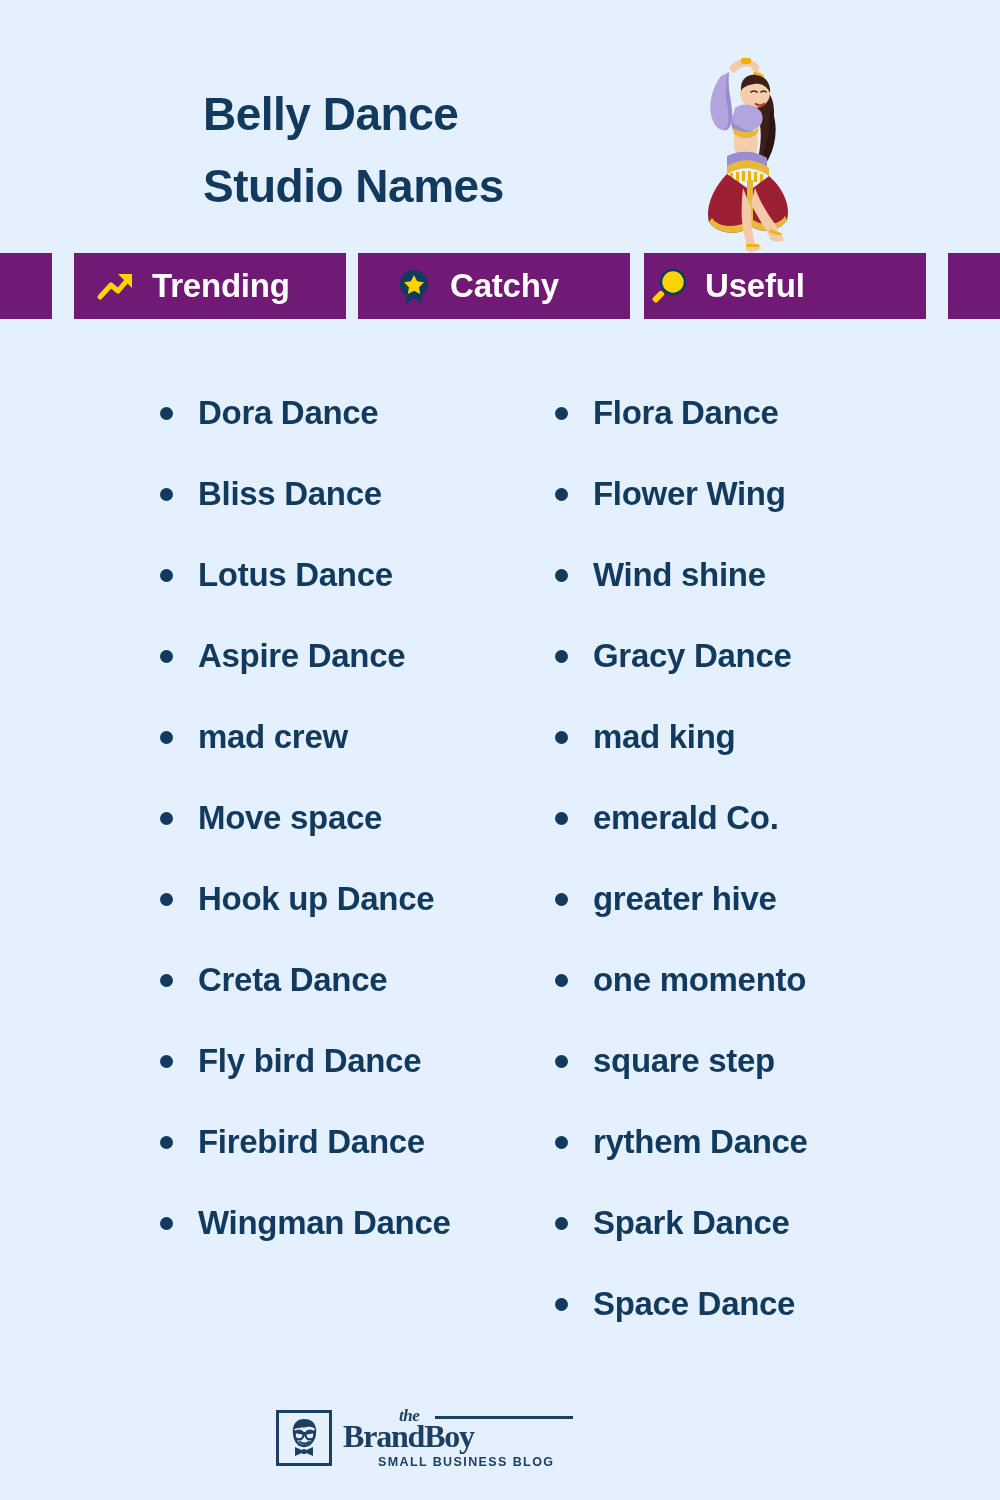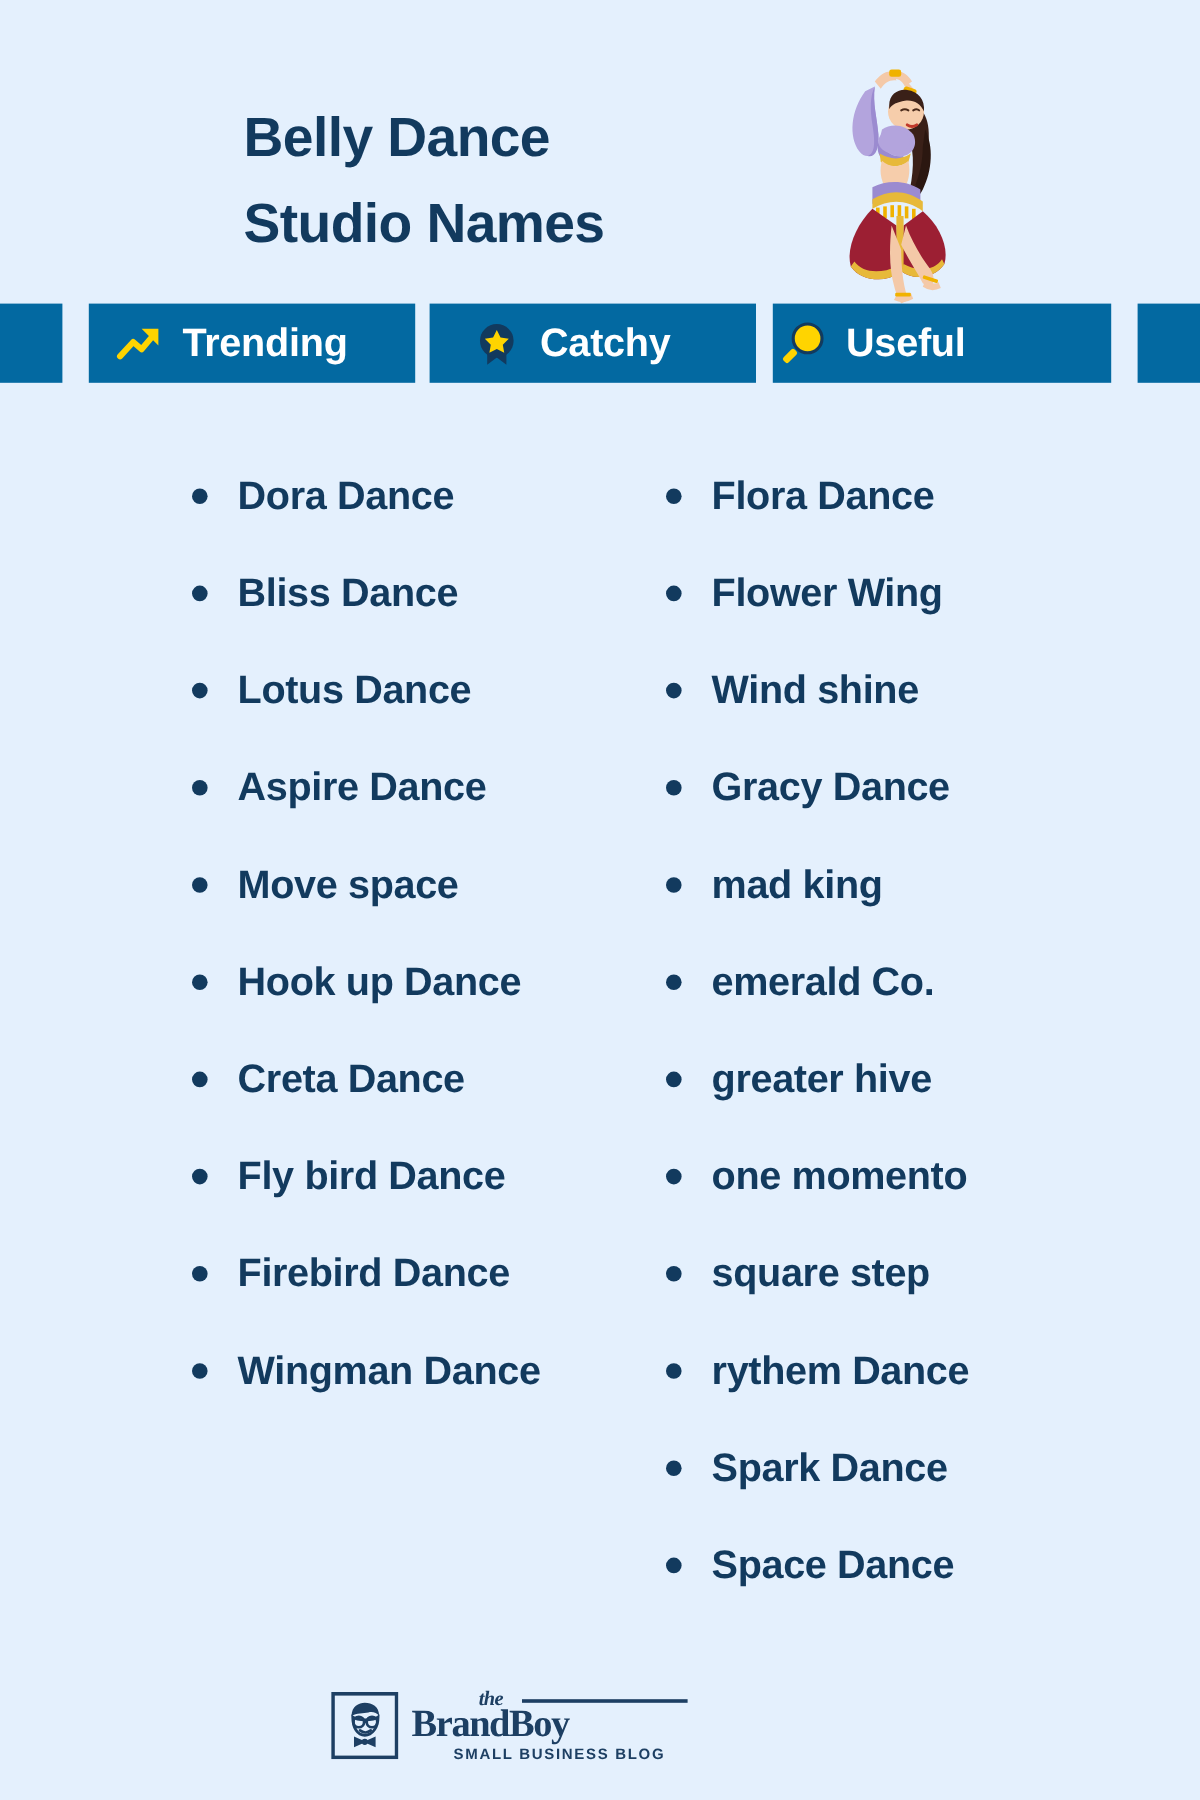--- a/index.html
+++ b/index.html
@@ -59,21 +59,21 @@
     position: absolute;
     left: 0;
     top: 253px;
     width: 1000px;
     height: 66px;
   }
   .badge-block {
     position: absolute;
     top: 0;
     height: 66px;
-    background: #0369a1;
+    background: #701a75;
     display: flex;
     align-items: center;
     box-sizing: border-box;
   }
   .badge-edge-left {
     left: 0;
     width: 52px;
   }
   .badge-edge-right {
     left: 948px;
@@ -311,20 +311,24 @@
           <span class="bullet"></span>
           <span class="item-label">Bliss Dance</span>
         </div>
       <div class="list-item">
           <span class="bullet"></span>
           <span class="item-label">Lotus Dance</span>
         </div>
       <div class="list-item">
           <span class="bullet"></span>
           <span class="item-label">Aspire Dance</span>
+        </div>
+      <div class="list-item">
+          <span class="bullet"></span>
+          <span class="item-label">mad crew</span>
         </div>
       <div class="list-item">
           <span class="bullet"></span>
           <span class="item-label">Move space</span>
         </div>
       <div class="list-item">
           <span class="bullet"></span>
           <span class="item-label">Hook up Dance</span>
         </div>
       <div class="list-item">

